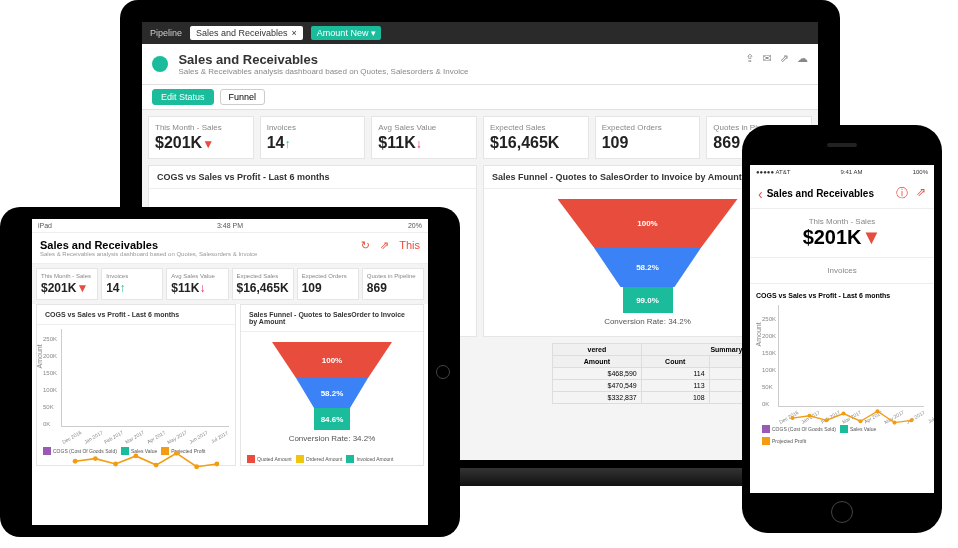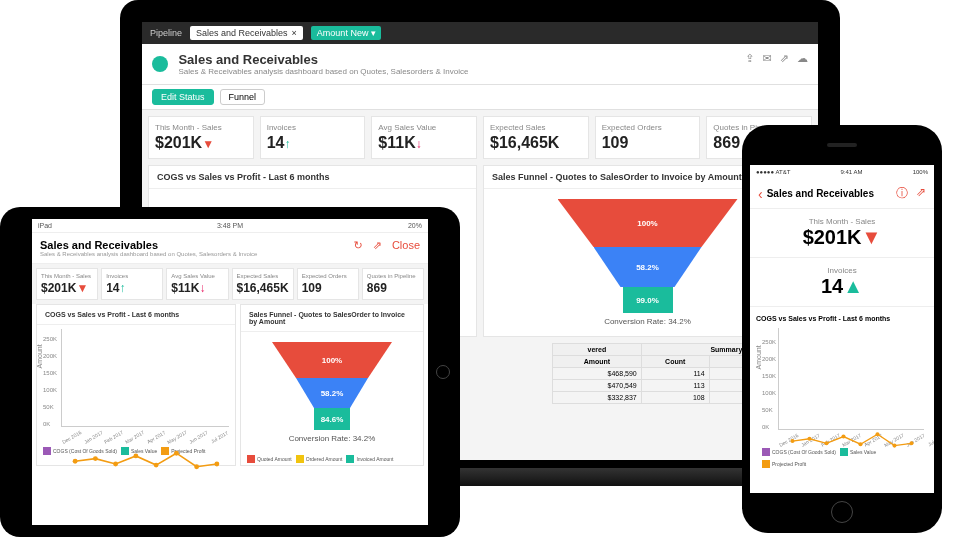--- a/index.html
+++ b/index.html
@@ -219,21 +219,21 @@
     <span>20%</span>
   </div>
   <div class="t-hdr">
     <div>
       <h2>Sales and Receivables</h2>
       <div class="sub">Sales &amp; Receivables analysis dashboard based on Quotes, Salesorders &amp; Invoice</div>
     </div>
     <div class="icons">
       <span>↻</span>
       <span>⇗</span>
-      <span>Close</span>
+      <span>This</span>
     </div>
   </div>
   <div class="t-kpis kpis">
     <div class="kpi">
           <div class="lbl">This Month - Sales</div>
           <div class="val"><span>$201K</span><span class="arr red">▼</span></div>
         </div>
     <div class="kpi">
           <div class="lbl">Invoices</div>
           <div class="val"><span>14</span><span class="arr green">↑</span></div>
@@ -386,21 +386,20 @@
       <span>ⓘ</span>
       <span>⇗</span>
     </div>
   </div>
   <div class="p-kpi">
     <div class="lbl">This Month - Sales</div>
     <div class="val"><span>$201K</span><span class="red">▼</span></div>
   </div>
   <div class="p-kpi">
     <div class="lbl">Invoices</div>
-    <div class="val"><span>14</span><span class="green green">▲</span></div>
   </div>
   <div class="p-panel">
     <div class="pt">COGS vs Sales vs Profit - Last 6 months</div>
     <div class="chart p-chart">
       <div class="ylabel">Amount</div>
       <div class="ytick" style="bottom:16px">0K</div>
       <div class="ytick" style="bottom:33px">50K</div>
       <div class="ytick" style="bottom:50px">100K</div>
       <div class="ytick" style="bottom:67px">150K</div>
       <div class="ytick" style="bottom:84px">200K</div>

